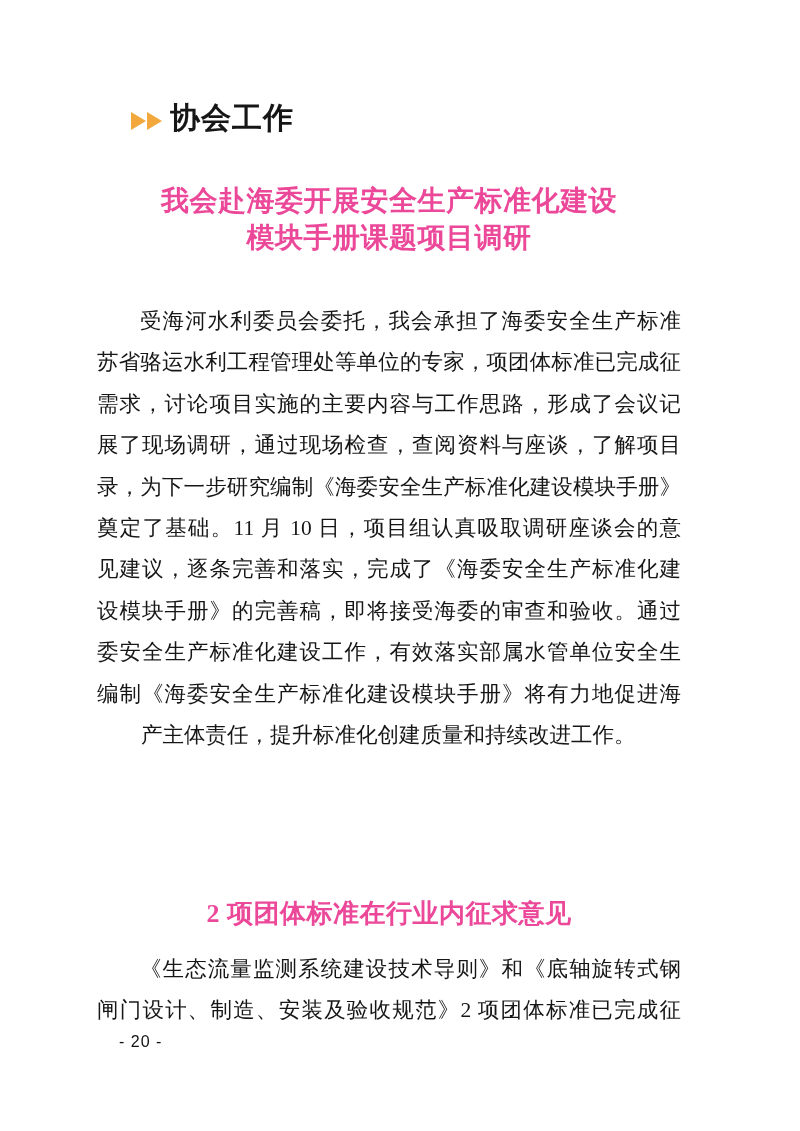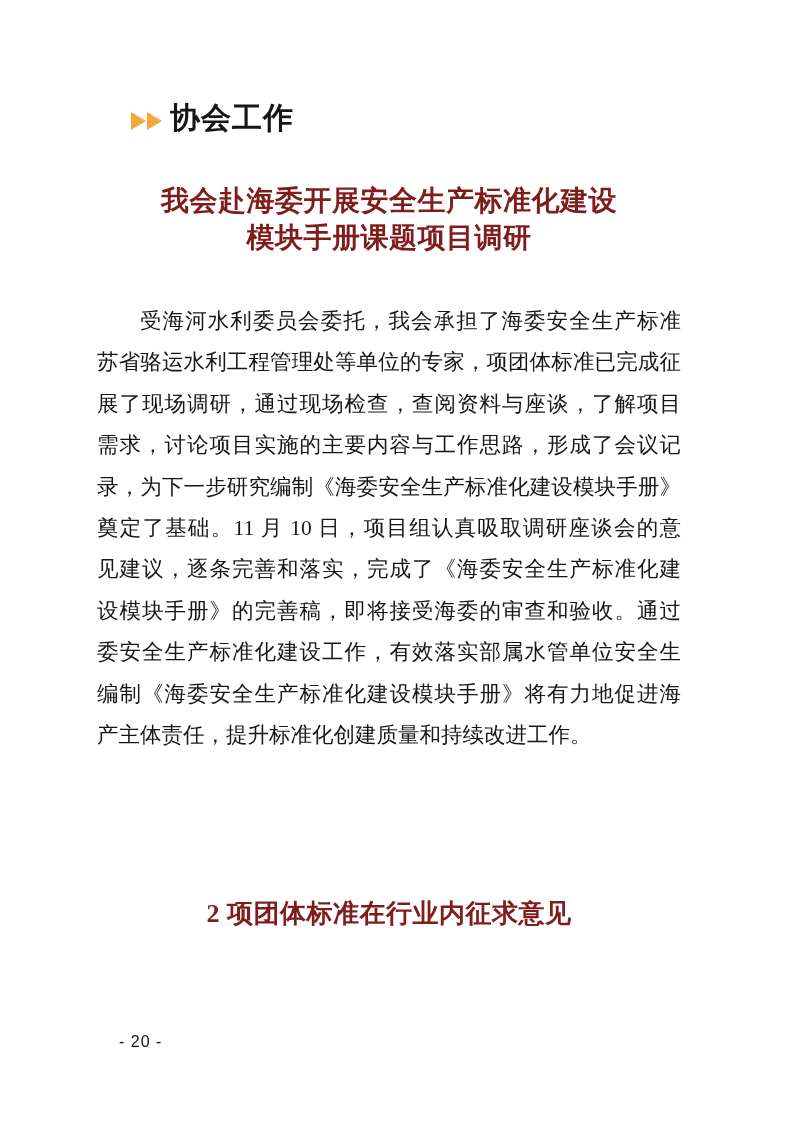--- a/index.html
+++ b/index.html
@@ -49,21 +49,21 @@
   .article-title {
     position: absolute;
     left: 97px;
     width: 584px;
     text-align: center;
     font-family: var(--serif);
     font-weight: 700;
     font-size: 28px;
     line-height: 37px;
     letter-spacing: 0.5px;
-    color: #7f1d1d;
+    color: #ec4899;
   }
   .article-title.first { top: 182px; }
   .article-title.second {
     top: 883px;
     font-size: 26px;
     line-height: 36px;
     margin-top: 13px;
   }
   .body-block {
     position: absolute;
@@ -77,21 +77,21 @@
   .body-block.first { top: 301px; }
   .body-block.second { top: 949px; }
   .line {
     text-align: justify;
     text-align-last: justify;
     white-space: nowrap;
     height: 41.4px;
     overflow: visible;
   }
   .line.indent { text-indent: 2em; }
-  .line.flush { text-align-last: left; white-space: normal; }
+  .line.flush { text-align-last: left; white-space: normal; margin-left: 44px; }
   .page-number {
     position: absolute;
     left: 119px;
     top: 1033px;
     font-family: var(--sans);
     font-size: 16px;
     letter-spacing: 1px;
     color: #111111;
   }
 </style>
@@ -109,29 +109,33 @@
   </div>
 
   <div class="article-title first">
     <div>我会赴海委开展安全生产标准化建设</div>
     <div>模块手册课题项目调研</div>
   </div>
 
   <div class="body-block first">
       <div class="line indent">受海河水利委员会委托，我会承担了海委安全生产标准</div>
       <div class="line">苏省骆运水利工程管理处等单位的专家，项团体标准已完成征</div>
+      <div class="line">需求，讨论项目实施的主要内容与工作思路，形成了会议记</div>
       <div class="line">展了现场调研，通过现场检查，查阅资料与座谈，了解项目</div>
-      <div class="line">需求，讨论项目实施的主要内容与工作思路，形成了会议记</div>
       <div class="line">录，为下一步研究编制《海委安全生产标准化建设模块手册》</div>
       <div class="line">奠定了基础。11 月 10 日，项目组认真吸取调研座谈会的意</div>
       <div class="line">见建议，逐条完善和落实，完成了《海委安全生产标准化建</div>
       <div class="line">设模块手册》的完善稿，即将接受海委的审查和验收。通过</div>
       <div class="line">委安全生产标准化建设工作，有效落实部属水管单位安全生</div>
       <div class="line">编制《海委安全生产标准化建设模块手册》将有力地促进海</div>
       <div class="line flush">产主体责任，提升标准化创建质量和持续改进工作。</div>
     </div>
 
   <div class="article-title second">2 项团体标准在行业内征求意见</div>
 
+  <div class="body-block second">
+      <div class="line indent">《生态流量监测系统建设技术导则》和《底轴旋转式钢</div>
+      <div class="line">闸门设计、制造、安装及验收规范》2 项团体标准已完成征</div>
+    </div>
 
   <div class="page-number">- 20 -</div>
 
 </div>
 
 </body></html>

